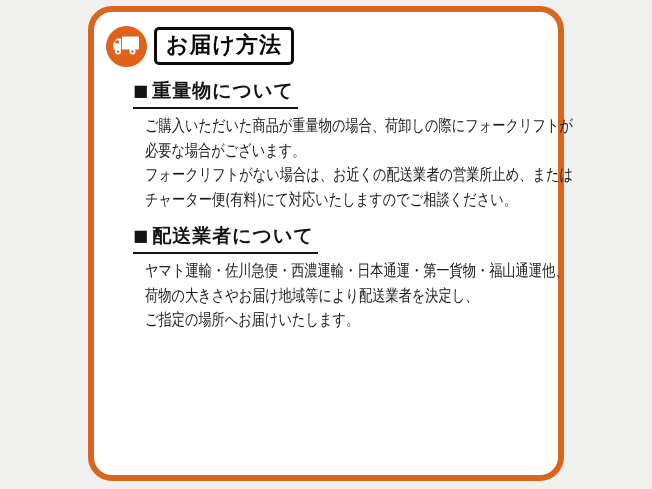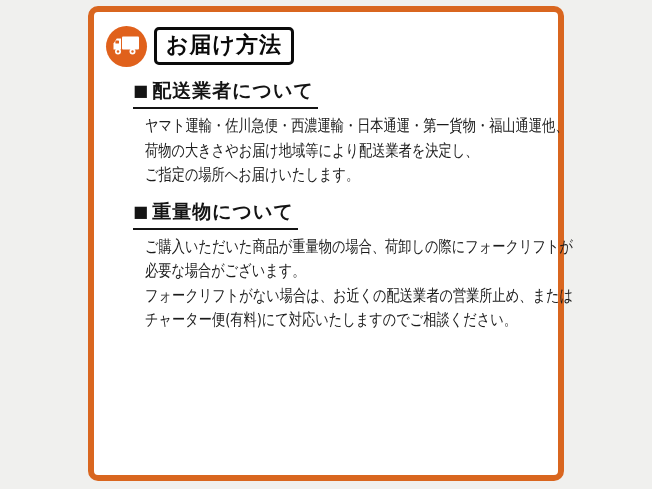--- a/index.html
+++ b/index.html
@@ -13,21 +13,21 @@
   }
   .frame {
     position: absolute;
     left: 88px;
     top: 6px;
     width: 476px;
     height: 475px;
     box-sizing: border-box;
     background: #FFFFFF;
     border: 6px solid #D9661F;
-    border-radius: 10px;
+    border-radius: 24px;
     padding: 13px 16px 0 12px;
   }
   .title-row {
     display: flex;
     align-items: center;
     gap: 7px;
     height: 42px;
   }
   .icon-circle {
     width: 41px;
@@ -96,35 +96,35 @@
         <circle cx="5" cy="15.5" r="1.2" fill="#E0611C"></circle>
         <circle cx="19.5" cy="15.5" r="3" fill="#FFFFFF"></circle>
         <circle cx="19.5" cy="15.5" r="1.2" fill="#E0611C"></circle>
       </svg>
     </span>
     <span class="title-box">お届け方法</span>
   </div>
 
   <div class="section">
     <div class="section-heading">
-      <span class="bullet">■</span><span>配送業者について</span>
-    </div>
-    <div class="section-body">
-      <div class="body-line">ヤマト運輸・佐川急便・西濃運輸・日本通運・第一貨物・福山通運他、</div>
-      <div class="body-line">荷物の大きさやお届け地域等により配送業者を決定し、</div>
-      <div class="body-line">ご指定の場所へお届けいたします。</div>
-    </div>
-  </div>
-
-  <div class="section">
-    <div class="section-heading">
       <span class="bullet">■</span><span>重量物について</span>
     </div>
     <div class="section-body">
       <div class="body-line">ご購入いただいた商品が重量物の場合、荷卸しの際にフォークリフトが</div>
       <div class="body-line">必要な場合がございます。</div>
       <div class="body-line">フォークリフトがない場合は、お近くの配送業者の営業所止め、または</div>
       <div class="body-line">チャーター便(有料)にて対応いたしますのでご相談ください。</div>
     </div>
   </div>
 
+  <div class="section">
+    <div class="section-heading">
+      <span class="bullet">■</span><span>配送業者について</span>
+    </div>
+    <div class="section-body">
+      <div class="body-line">ヤマト運輸・佐川急便・西濃運輸・日本通運・第一貨物・福山通運他、</div>
+      <div class="body-line">荷物の大きさやお届け地域等により配送業者を決定し、</div>
+      <div class="body-line">ご指定の場所へお届けいたします。</div>
+    </div>
+  </div>
+
 
 </div>
 
 </body></html>

